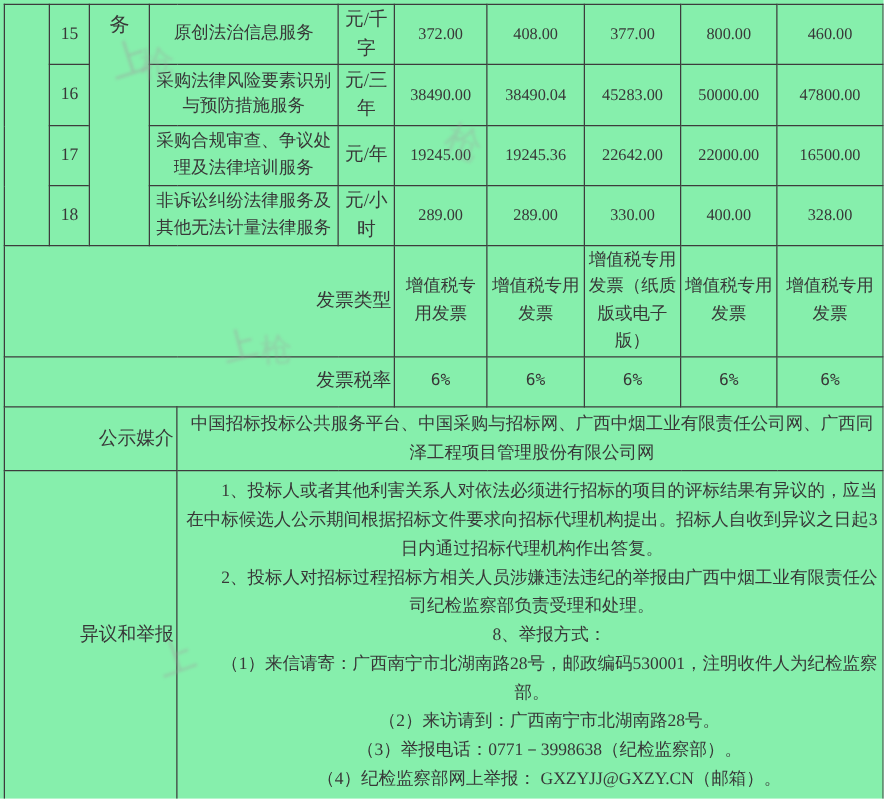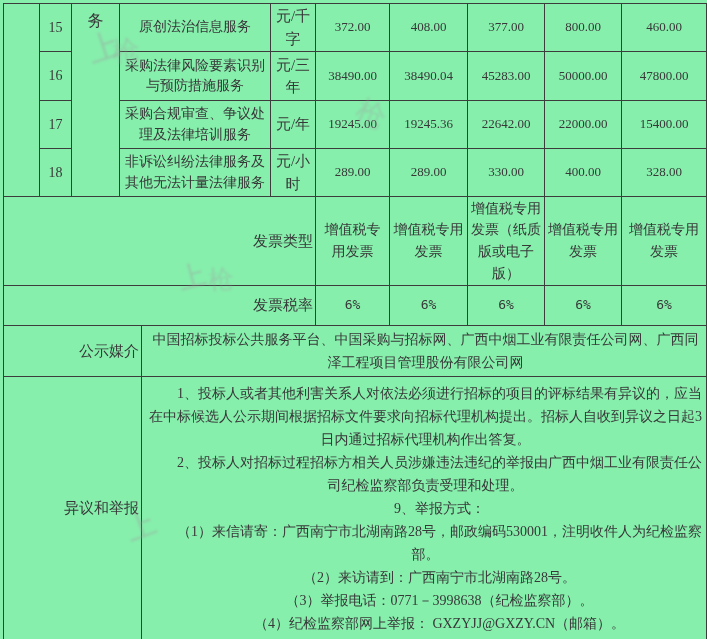--- a/index.html
+++ b/index.html
@@ -100,21 +100,21 @@
         <td class="num">47800.00</td>
       </tr>
       <tr style="height:48px">
         <td class="rowno">17</td>
         <td colspan="2" class="svc">采购合规审查、争议处理及法律培训服务</td>
         <td class="unit">元/年</td>
         <td class="num">19245.00</td>
         <td class="num">19245.36</td>
         <td class="num">22642.00</td>
         <td class="num">22000.00</td>
-        <td class="num">15400.00</td>
+        <td class="num">16500.00</td>
       </tr>
       <tr style="height:47px">
         <td class="rowno">18</td>
         <td colspan="2" class="svc">非诉讼纠纷法律服务及其他无法计量法律服务</td>
         <td class="unit">元/小时</td>
         <td class="num">289.00</td>
         <td class="num">289.00</td>
         <td class="num">330.00</td>
         <td class="num">400.00</td>
         <td class="num">328.00</td>
@@ -137,21 +137,21 @@
       </tr>
       <tr style="height:50px">
         <td colspan="4" class="hdr">公示媒介</td>
         <td colspan="7" class="media-content">中国招标投标公共服务平台、中国采购与招标网、广西中烟工业有限责任公司网、广西同泽工程项目管理股份有限公司网</td>
       </tr>
       <tr style="height:264px">
         <td colspan="4" class="hdr">异议和举报</td>
         <td colspan="7" class="objection-content">
           <p class="para">1、投标人或者其他利害关系人对依法必须进行招标的项目的评标结果有异议的，应当在中标候选人公示期间根据招标文件要求向招标代理机构提出。招标人自收到异议之日起3日内通过招标代理机构作出答复。</p>
           <p class="para">2、投标人对招标过程招标方相关人员涉嫌违法违纪的举报由广西中烟工业有限责任公司纪检监察部负责受理和处理。</p>
-          <p class="para">9、举报方式：</p>
+          <p class="para">8、举报方式：</p>
           <p class="para">（1）来信请寄：广西南宁市北湖南路28号，邮政编码530001，注明收件人为纪检监察部。</p>
           <p class="para">（2）来访请到：广西南宁市北湖南路28号。</p>
           <p class="para">（3）举报电话：0771－3998638（纪检监察部）。</p>
           <p class="para">（4）纪检监察部网上举报： GXZYJJ@GXZY.CN（邮箱）。</p>
         </td>
       </tr>
     </tbody>
   </table>
 
   <span class="wm" style="left:88px;top:26px;font-size:32px;transform:rotate(-18deg);">上</span>

